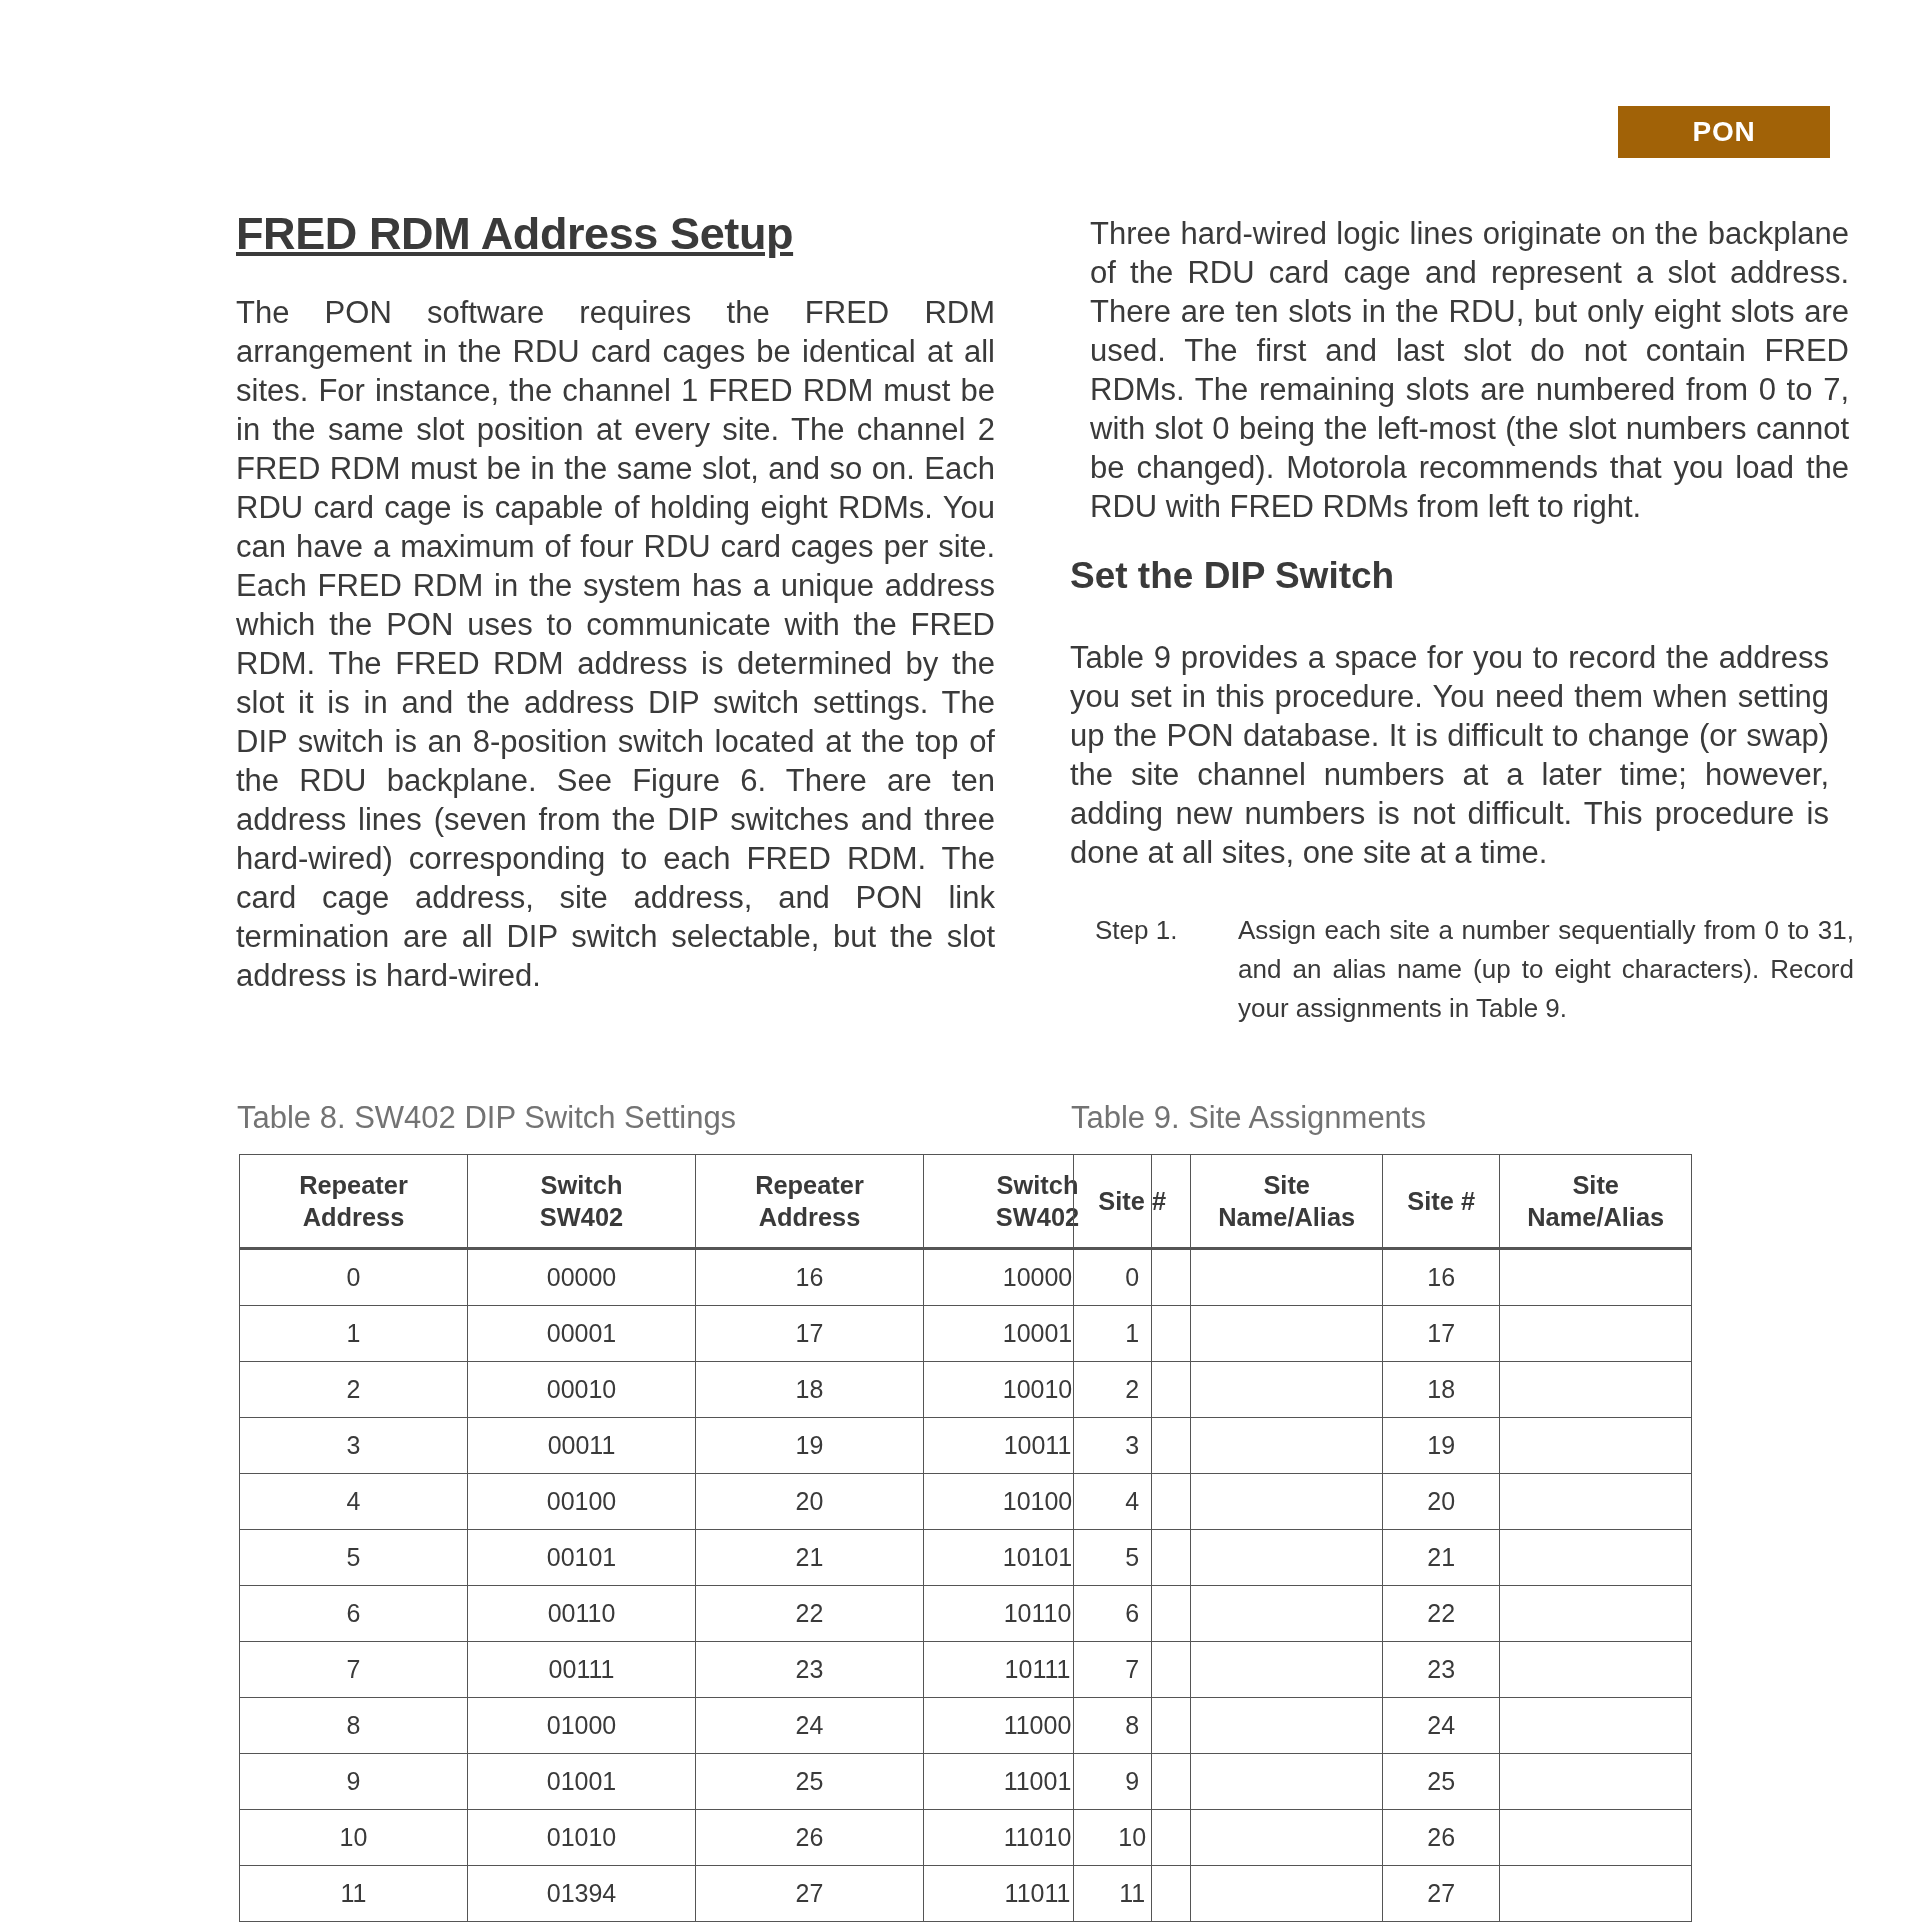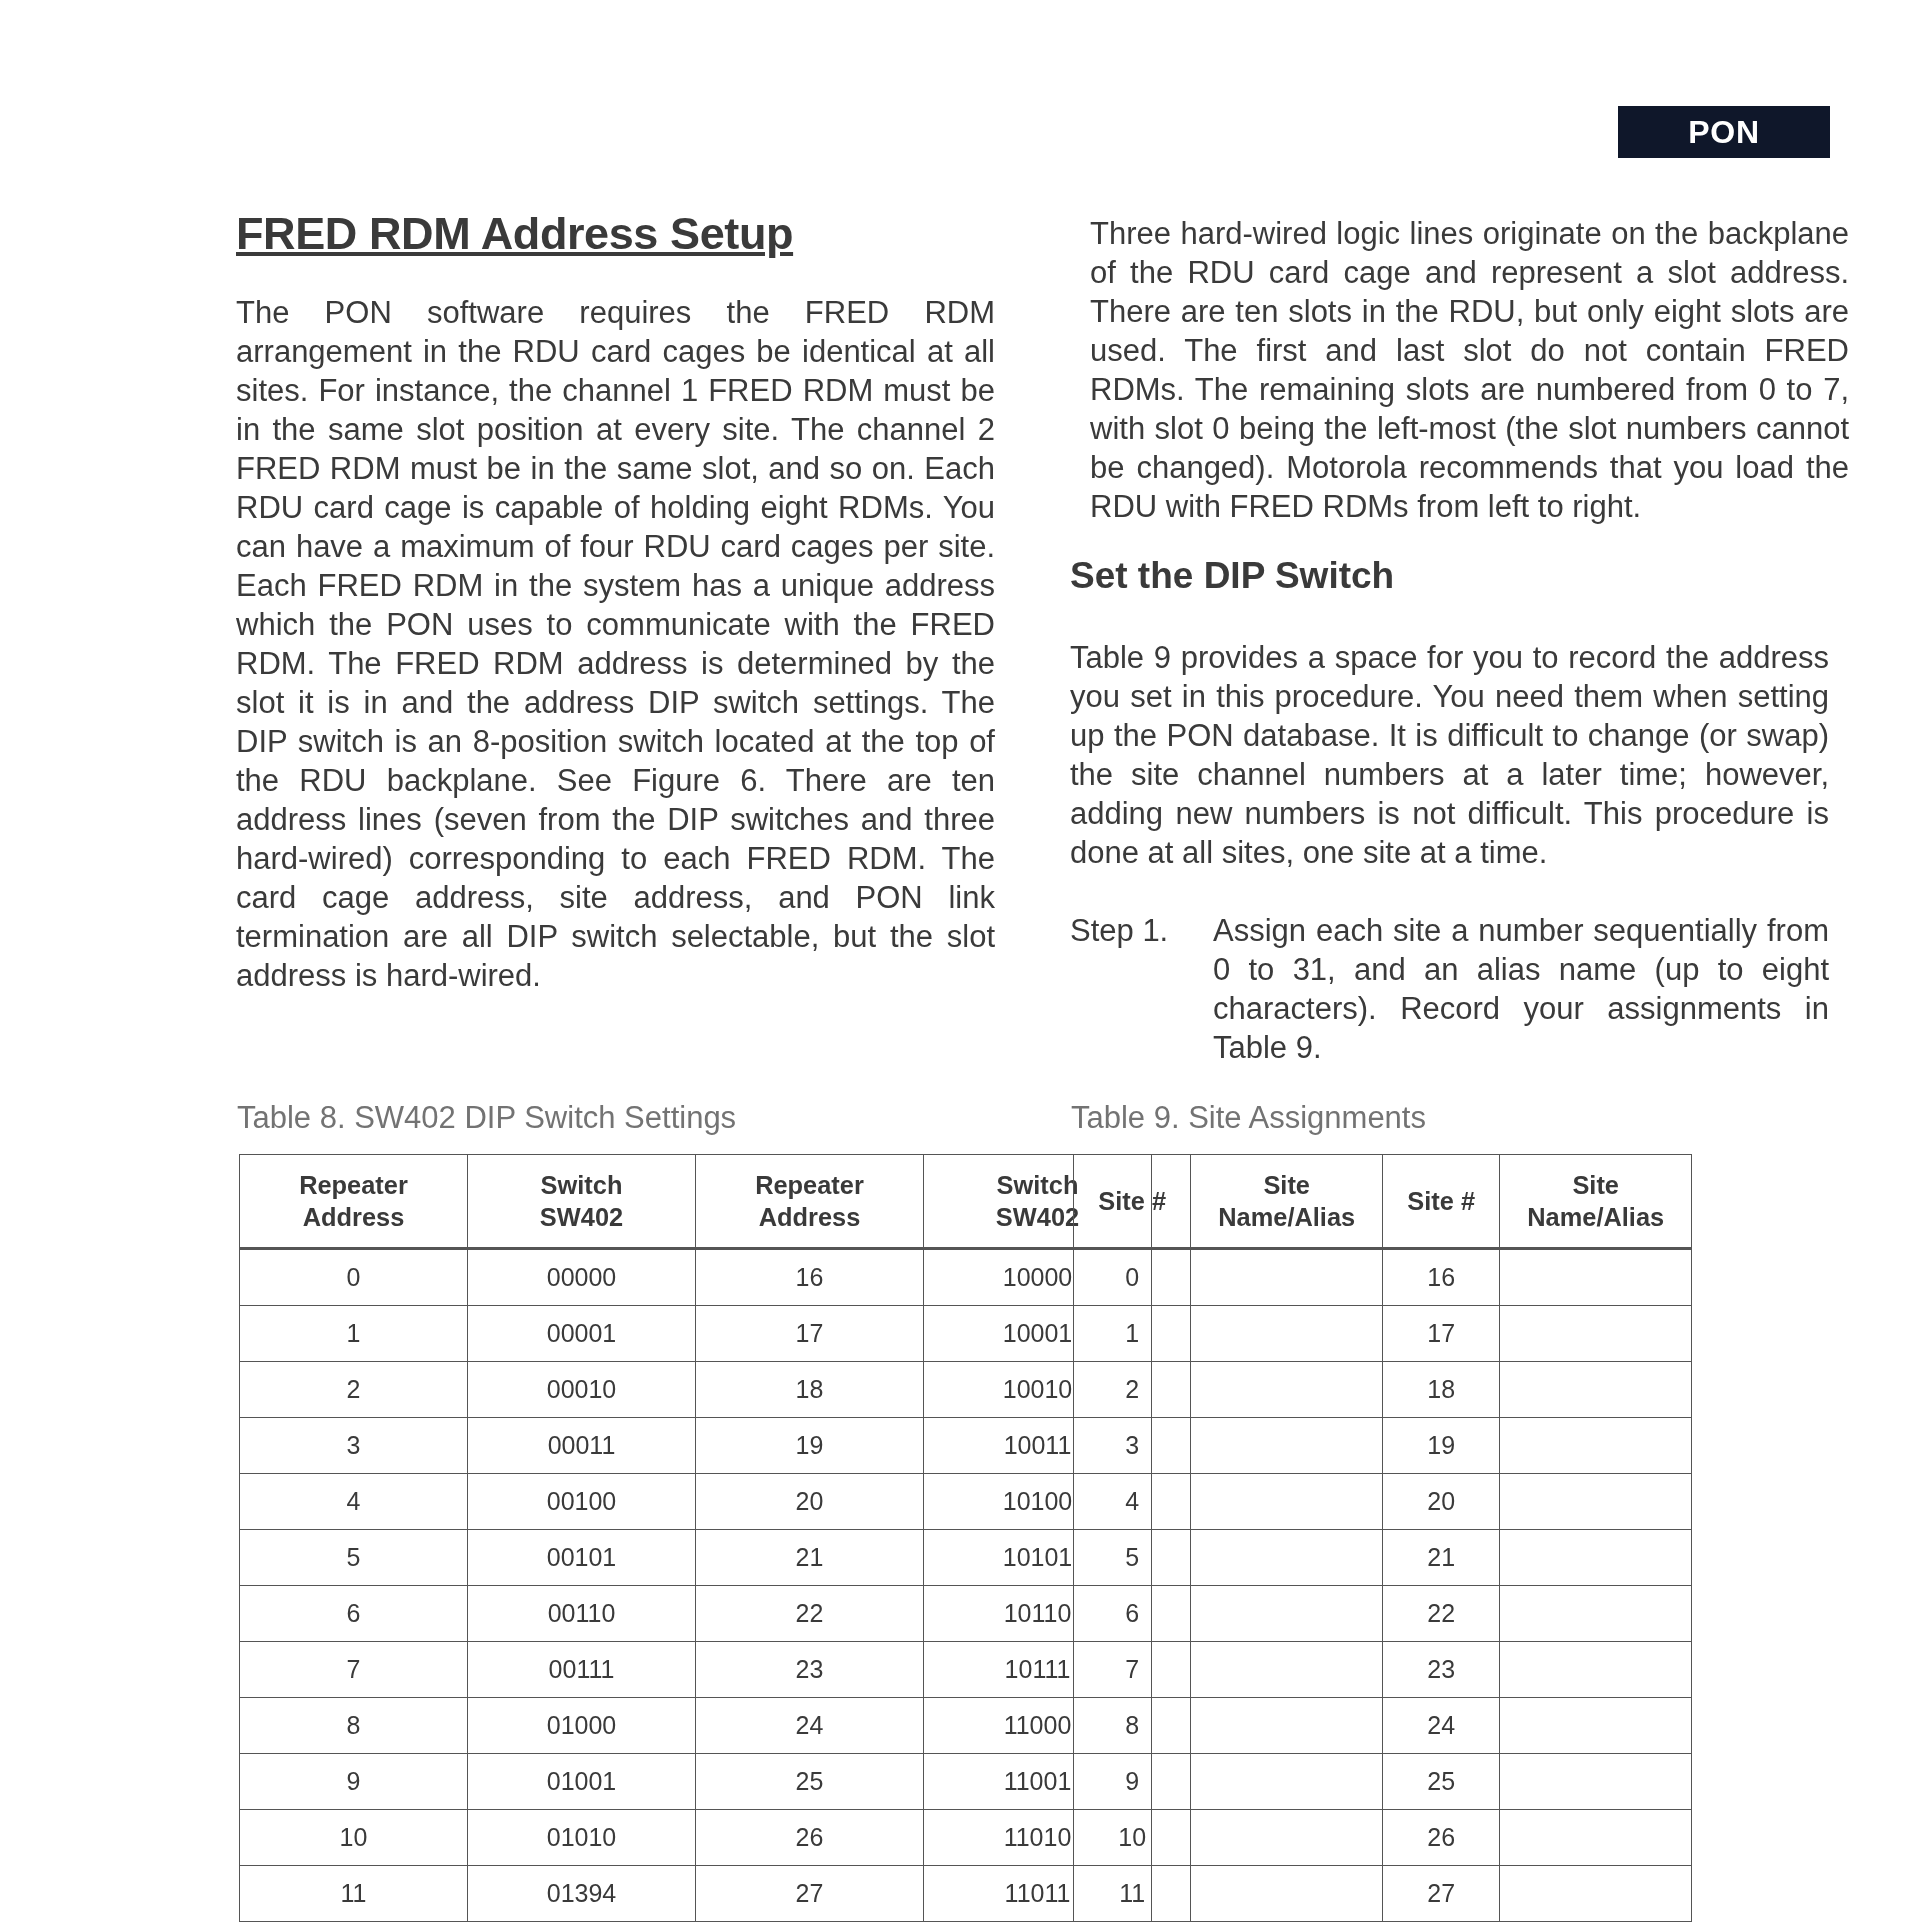--- a/index.html
+++ b/index.html
@@ -2,42 +2,42 @@
 <html style="font-size:6.2px"><head>
 <meta charset="utf-8">
 <style>
   html, body { margin: 0; padding: 0; background: #ffffff; }
   body {
     width: 1932px; height: 2550px; position: relative; overflow: hidden;
     font-family: "Liberation Sans", sans-serif; color: #3a3a3a;
   }
   .pon-band {
     position: absolute; left: 1618px; top: 106px; width: 212px; height: 52px;
-    background: #0f172a; color: #ffffff; font-weight: bold;
-    font-size: 32px; display: flex; align-items: center; justify-content: center;
+    background: #a16207; color: #ffffff; font-weight: bold;
+    font-size: 28px; display: flex; align-items: center; justify-content: center;
     letter-spacing: 0.8px;
   }
   h1.title {
     margin: 0; position: absolute; top: 208px; left: 236px;
     font-size: 45px; font-weight: bold; color: #3a3a3a; letter-spacing: -0.4px; text-decoration: underline;
   }
   .para {
     font-size: 31px; line-height: 39px; text-align: justify;
     margin: 0;
   }
   .p-left { position: absolute; top: 293px; left: 236px; width: 759px; }
   .p-right1 { position: absolute; top: 214px; left: 1070px; width: 759px; margin-left: 20px; }
   h2.subhead {
     position: absolute; top: 555px; left: 1070px; margin: 0;
     font-size: 37px; font-weight: bold; color: #3a3a3a;
   }
   .p-right2 { position: absolute; top: 638px; left: 1070px; width: 759px; }
   .step {
-    position: absolute; top: 911px; left: 1070px; width: 759px;
-    display: flex; font-size: 31px; line-height: 39px;
+    position: absolute; top: 911px; left: 1095px; width: 759px;
+    display: flex; font-size: 26px; line-height: 39px;
   }
   .step-label { width: 143px; flex-shrink: 0; }
   .step-text { flex: 1; text-align: justify; }
   .caption {
     position: absolute; font-size: 31px; color: #737373;
   }
   .cap8 { top: 1100px; left: 237px; }
   .cap9 { top: 1100px; left: 1071px; }
   table.grid {
     position: absolute; border-collapse: collapse; table-layout: fixed;

